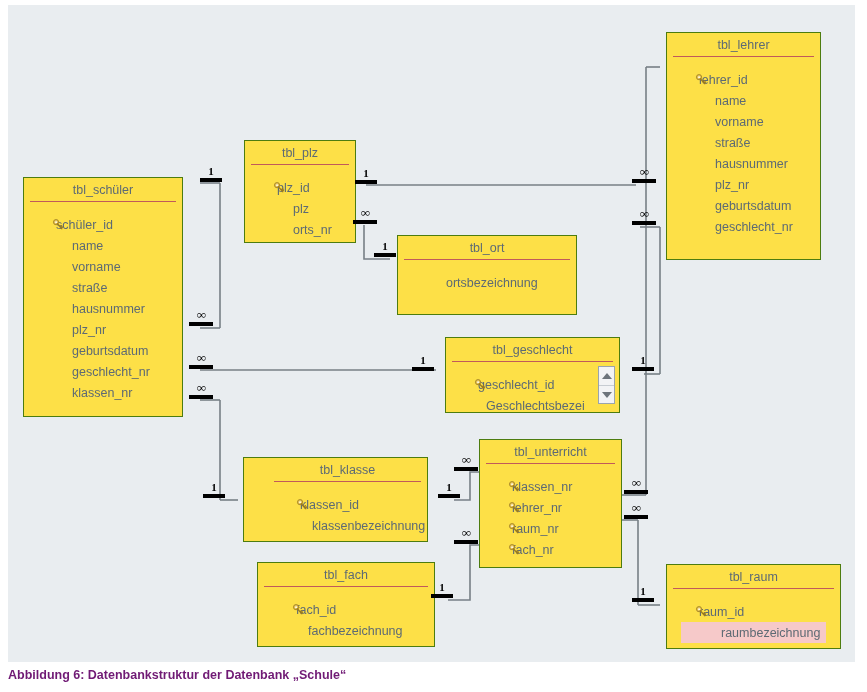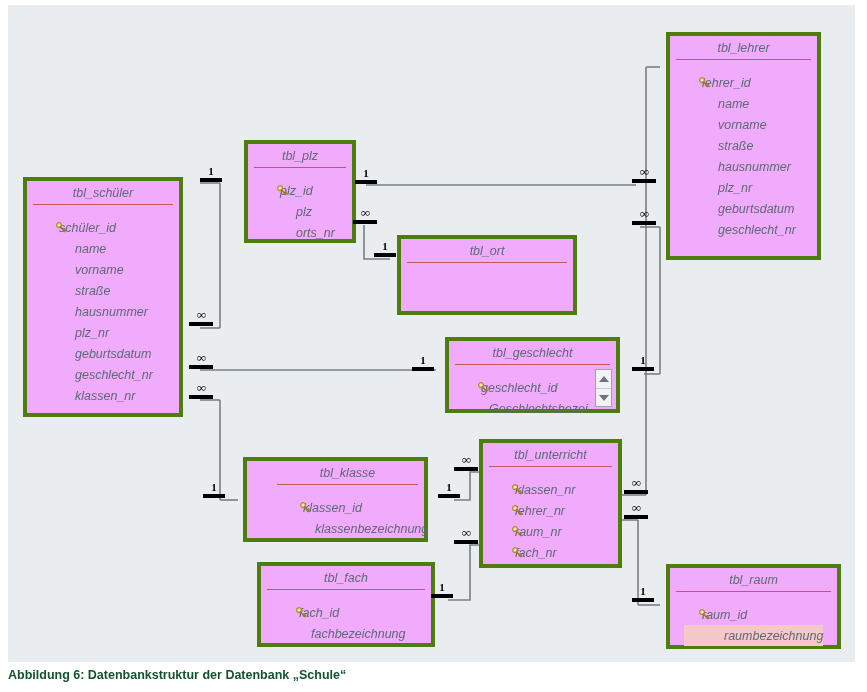--- a/index.html
+++ b/index.html
@@ -26,25 +26,24 @@
   }
   #lines {
     position: absolute;
     left: 0; top: 0;
     width: 847px;
     height: 657px;
     pointer-events: none;
   }
   .table-box {
     position: absolute;
-    background: #f0abfc;
-    border: 4px solid #4d7c0f;
+    background: #fde047;
+    border: 1px solid #4d7c0f;
     box-sizing: border-box;
     z-index: 5;
-    font-style: italic;
   }
   .tbl-title {
     text-align: center;
     color: #5d6a74;
     font-size: 12.5px;
     padding: 5px 4px 4px 4px;
     border-bottom: 1px solid #c15a5a;
     margin: 0 6px;
     white-space: nowrap;
   }
@@ -131,21 +130,21 @@
     border-left: 5px solid transparent;
     border-right: 5px solid transparent;
     border-top: 6px solid #6d747b;
   }
   #caption {
     position: absolute;
     left: 8px;
     top: 668px;
     font-size: 12.5px;
     font-weight: bold;
-    color: #14532d;
+    color: #701a75;
     white-space: nowrap;
   }
 </style>
 </head>
 <body>
 
 <div id="page">
 
   <div id="canvas">
 
@@ -238,20 +237,23 @@
           </li>
         <li class="field indent">
             <span class="fname">orts_nr</span>
           </li>
       </ul>
     </div>
 
     <div class="table-box" style="left:389px; top:230px; width:180px; height:80px;">
       <div class="tbl-title">tbl_ort</div>
       <ul class="fields">
+        <li class="field indent">
+            <span class="fname">ortsbezeichnung</span>
+          </li>
       </ul>
     </div>
 
     <div class="table-box" style="left:658px; top:27px; width:155px; height:228px;">
       <div class="tbl-title">tbl_lehrer</div>
       <ul class="fields">
         <li class="field">
           <svg class="keyicon" viewBox="0 0 16 16">
               <circle cx="5" cy="4.5" r="3.2" fill="#e8c65a" stroke="#9a7a20" stroke-width="1"></circle>
               <circle cx="5" cy="4.5" r="1.1" fill="#fff"></circle>

